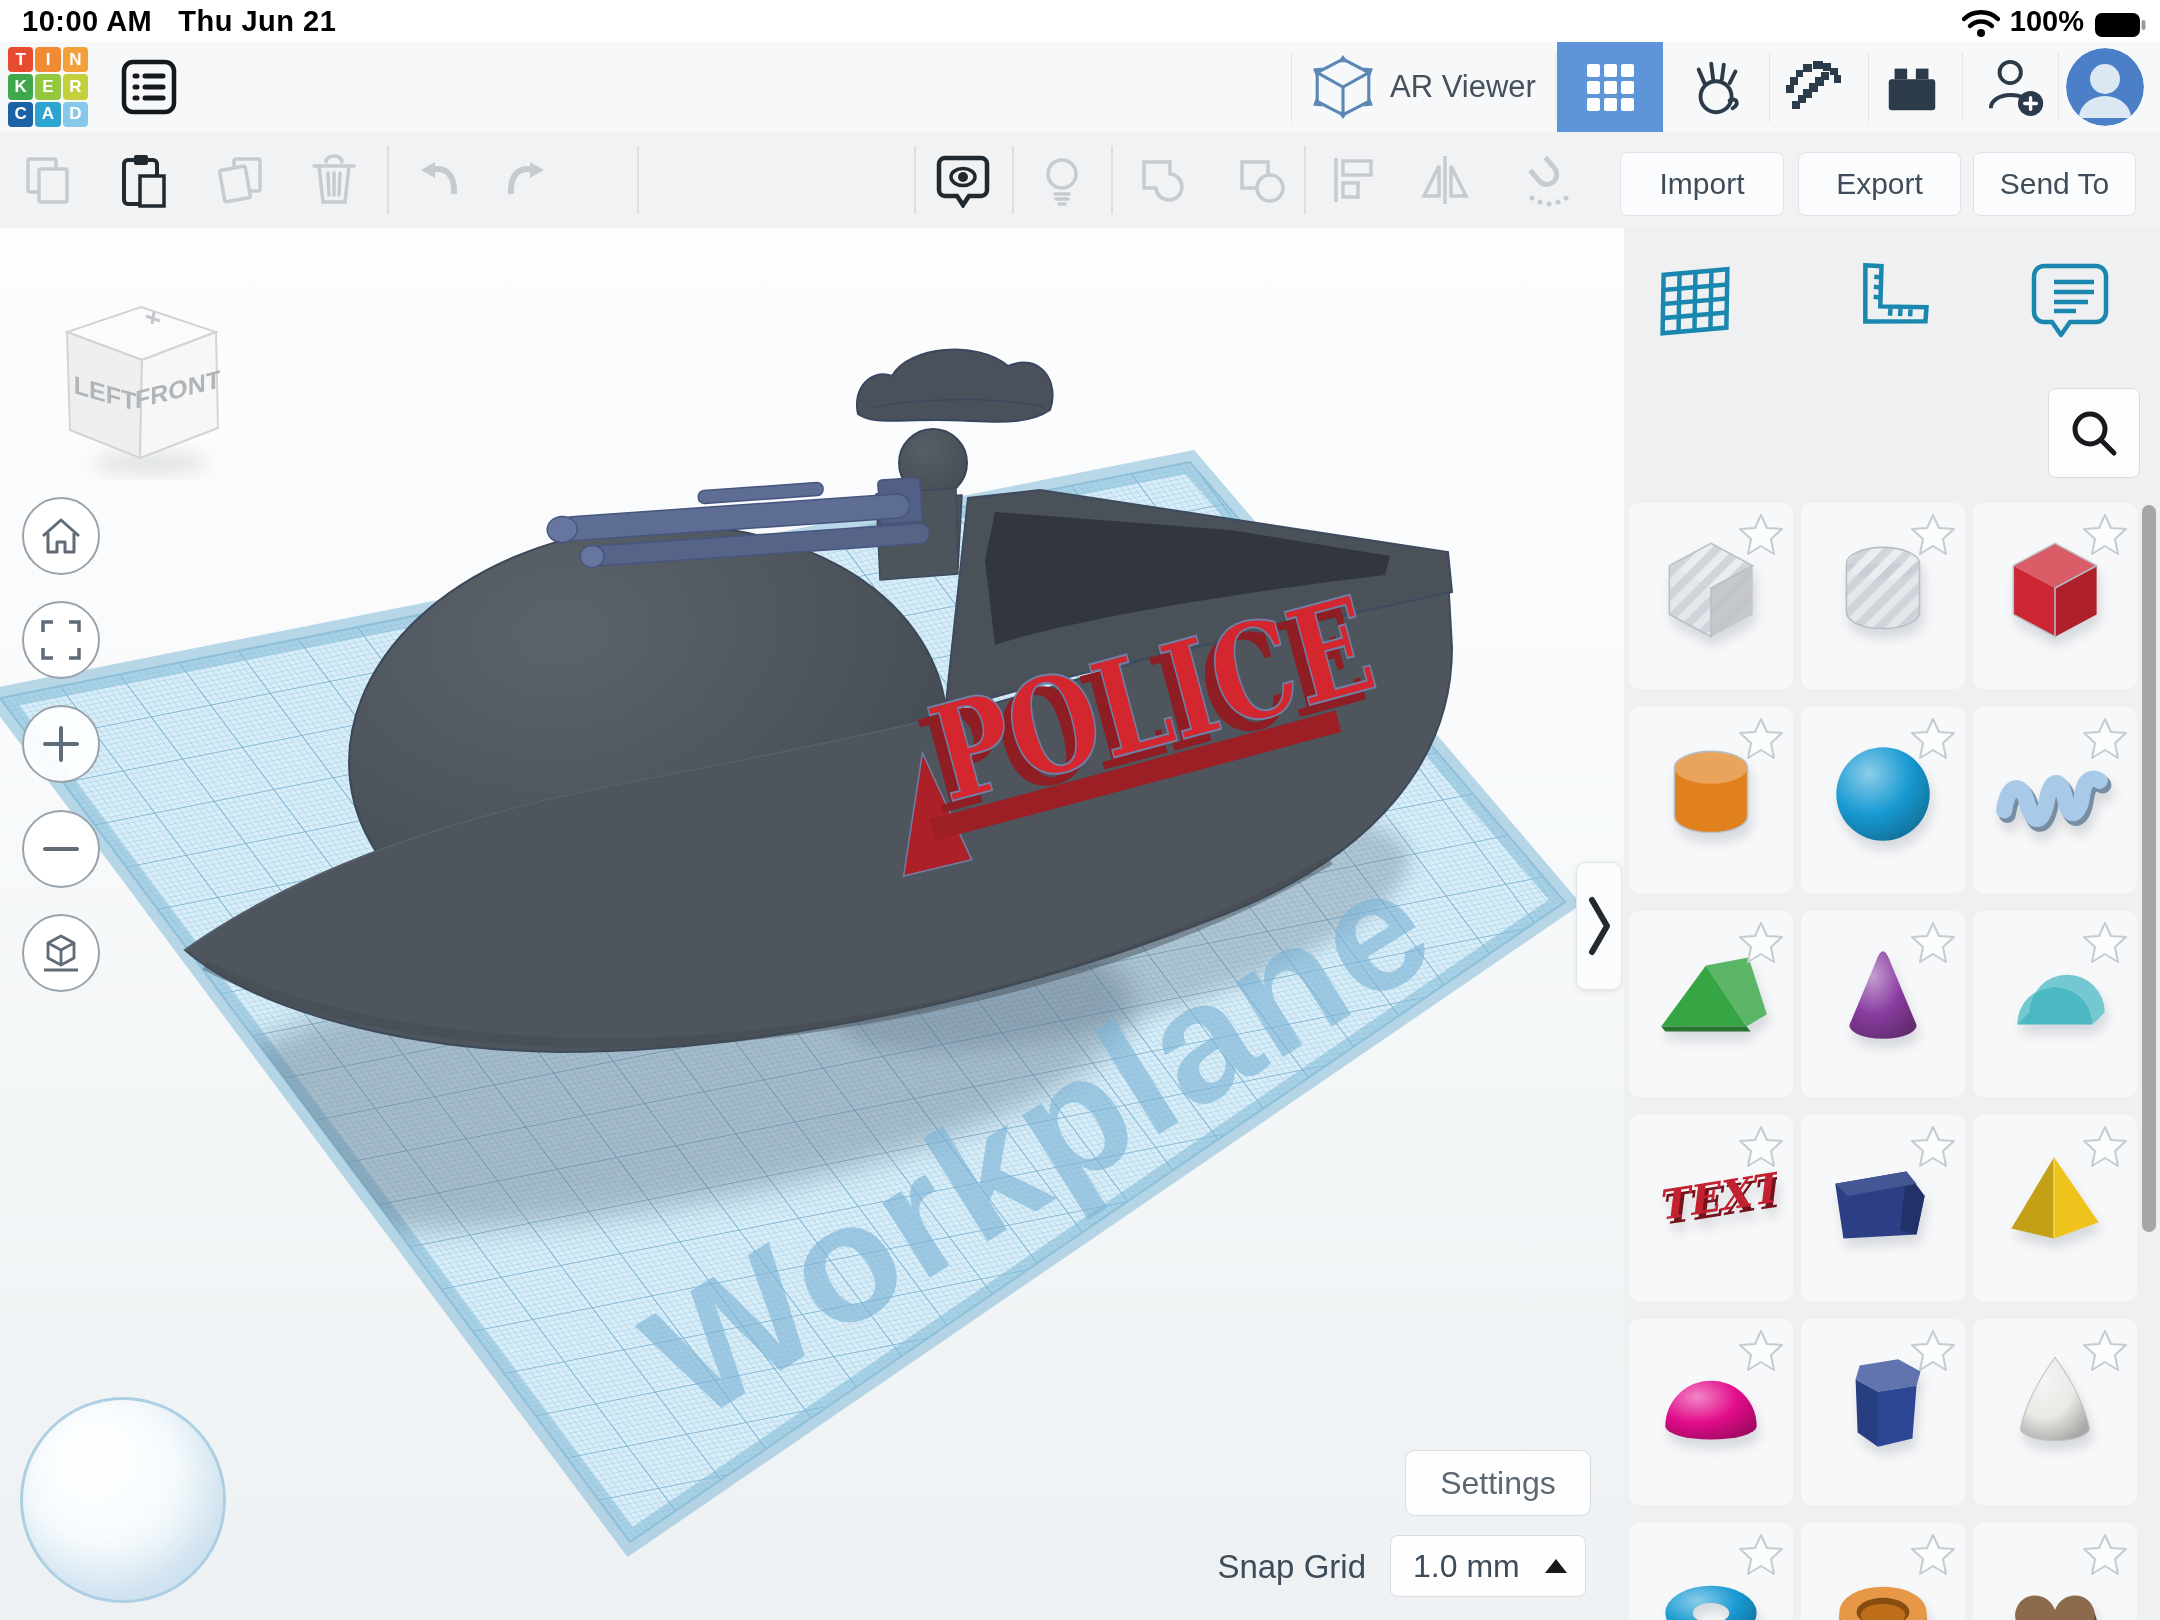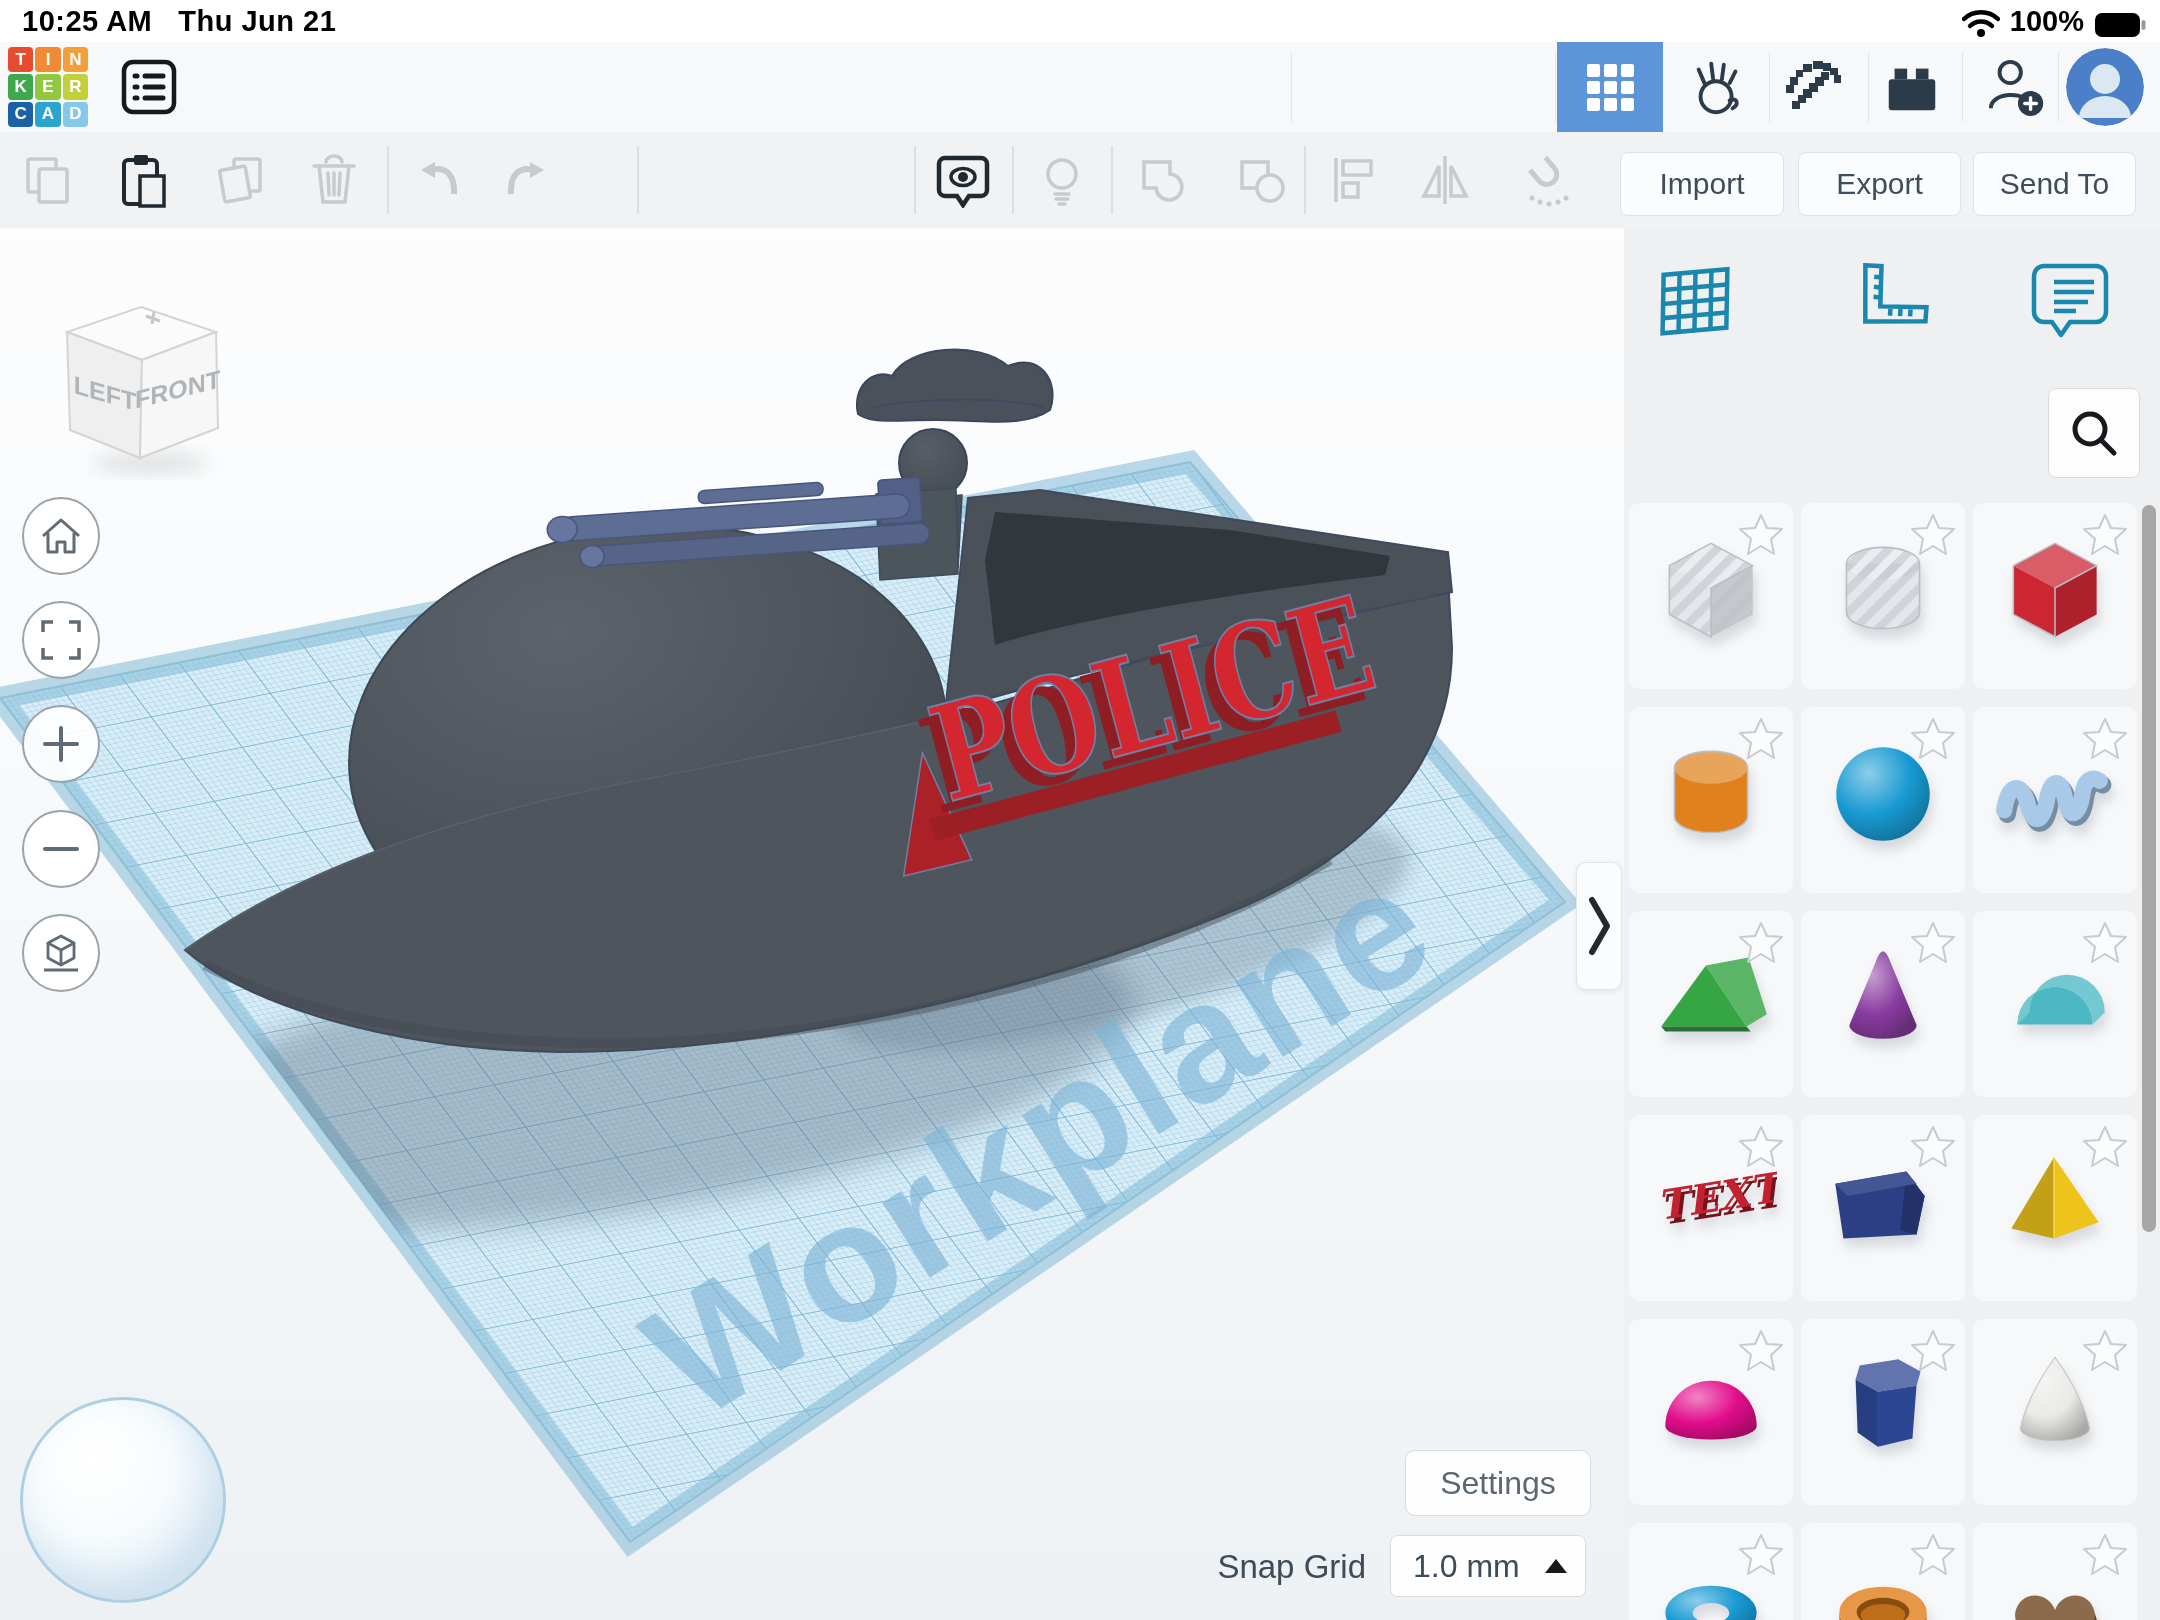--- a/index.html
+++ b/index.html
@@ -77,21 +77,21 @@
 <svg width="0" height="0" style="position:absolute">
   <defs>
     <pattern id="stripes" width="16" height="16" patternUnits="userSpaceOnUse" patternTransform="rotate(45)">
       <rect width="8" height="16" fill="#c7cbd4" opacity="0.7"></rect>
     </pattern>
   </defs>
 </svg>
 
 <div id="status-bar" class="abs">
   <div id="status-left" class="abs">
-    <span>10:25 AM</span><span>Thu Jun 21</span>
+    <span>10:00 AM</span><span>Thu Jun 21</span>
   </div>
   <div id="status-right" class="abs">
     <svg width="38" height="30" viewBox="0 0 38 30">
       <path d="M2,11 C11,2 27,2 36,11" fill="none" stroke="#000" stroke-width="4.5" stroke-linecap="round"></path>
       <path d="M8,18 C14,12 24,12 30,18" fill="none" stroke="#000" stroke-width="4.5" stroke-linecap="round"></path>
       <circle cx="19" cy="25" r="4" fill="#000"></circle>
     </svg>
     <span>100%</span>
     <svg width="52" height="26" viewBox="0 0 52 26">
       <rect x="1" y="1" width="45" height="24" rx="7" fill="#000"></rect>
@@ -118,20 +118,38 @@
       <line x1="15" y1="18" x2="17" y2="18"></line>
         <line x1="25" y1="18" x2="43" y2="18"></line>
       <line x1="15" y1="29" x2="17" y2="29"></line>
         <line x1="25" y1="29" x2="43" y2="29"></line>
       <line x1="15" y1="40" x2="17" y2="40"></line>
         <line x1="25" y1="40" x2="43" y2="40"></line>
     </g>
   </svg>
 
   <div class="hdr-divider abs" style="left:1291px"></div>
+  <div id="ar-viewer" class="abs">
+    <svg width="66" height="66" viewBox="0 0 64 64">
+      <g stroke="#5b87b5" stroke-width="3" fill="none">
+        <polygon points="32,5 57,18 57,46 32,59 7,46 7,18"></polygon>
+        <polyline points="7,18 32,32 57,18"></polyline>
+        <line x1="32" y1="32" x2="32" y2="59"></line>
+      </g>
+      <g fill="#5b87b5">
+        <polygon points="32,1 27,8 37,8"></polygon>
+          <polygon points="32,63 27,56 37,56"></polygon>
+        <polygon points="3,14 12,13 6,22"></polygon>
+          <polygon points="61,14 52,13 58,22"></polygon>
+        <polygon points="3,50 12,51 6,42"></polygon>
+          <polygon points="61,50 52,51 58,42"></polygon>
+      </g>
+    </svg>
+    <span class="lbl">AR Viewer</span>
+  </div>
   <div class="hdr-divider abs" style="left:1555px"></div>
 
   <div id="grid-tool" class="abs" style="background:#5e95d8">
     <svg width="58" height="58" viewBox="0 0 58 58">
       <g fill="#fff">
         <rect x="6" y="6" width="13" height="13" rx="2"></rect>
           <rect x="23" y="6" width="13" height="13" rx="2"></rect>
           <rect x="40" y="6" width="13" height="13" rx="2"></rect>
         <rect x="6" y="23" width="13" height="13" rx="2"></rect>
           <rect x="23" y="23" width="13" height="13" rx="2"></rect>

